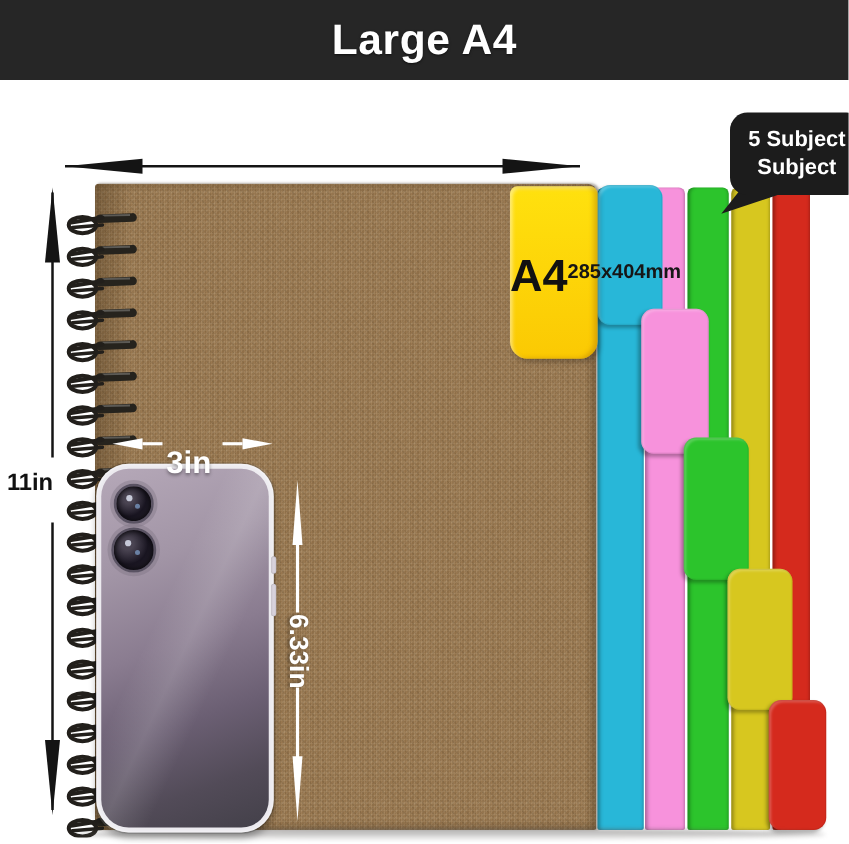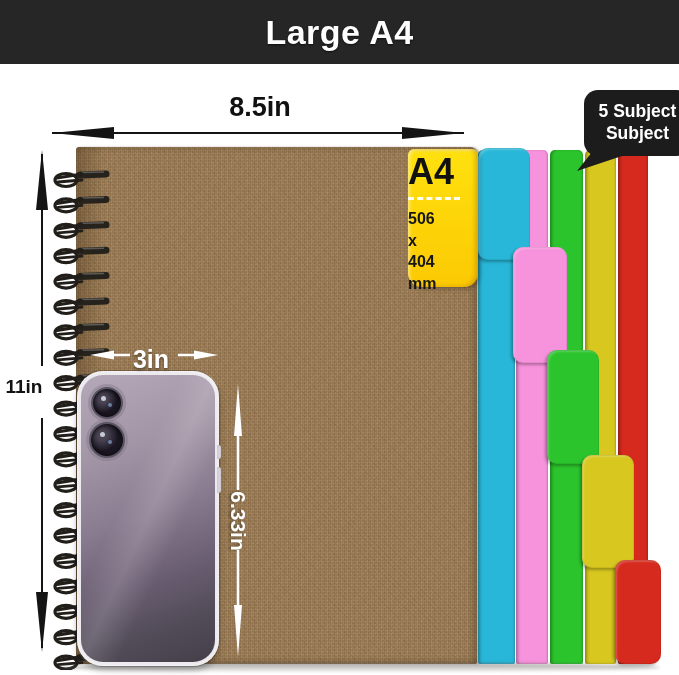--- a/index.html
+++ b/index.html
@@ -39,42 +39,42 @@
                    inset 2px 2px 2px rgba(255,255,255,.22);}
   #dividers{position:absolute;left:0;top:0;width:679px;height:675px;z-index:14;pointer-events:none;}
 
   
   .ground-shadow{position:absolute;left:60px;top:663px;width:600px;height:9px;z-index:16;
       background:linear-gradient(180deg, rgba(95,92,90,.55), rgba(130,128,126,.10));
       border-radius:50%/60%;filter:blur(1.5px);}
 
   
   .size-label{position:absolute;left:408px;top:149px;width:70px;height:138px;z-index:20;
-      border-radius:6px 6px 14px 14px;display:flex;flex-direction:column;
+      border-radius:6px 6px 14px 14px;display:flex;flex-direction:row;align-items:center;
       background:linear-gradient(180deg,#ffe10e,#fbc903);
       box-shadow:inset -3px 0 4px rgba(150,90,0,.35), inset 2px 2px 3px rgba(255,255,255,.45),
                  2px 2px 4px rgba(0,0,0,.25);}
   .size-label .big{font-size:36px;font-weight:bold;color:#111;margin-top:5px;line-height:1;}
   .size-label .dash{width:52px;border-top:3px dashed rgba(255,255,255,.95);margin:7px 0 8px;}
   .size-label .ln{font-size:16px;font-weight:bold;color:#161616;line-height:1.35;}
 
   
   .callout{position:absolute;left:584px;top:90px;width:107px;height:66px;z-index:30;
       border-radius:14px;display:flex;flex-direction:column;align-items:center;justify-content:center;}
   .callout .cl{color:#fff;font-weight:bold;font-size:17.5px;line-height:1.25;text-align:center;}
   .callout-tail{position:absolute;left:570px;top:140px;z-index:29;}
 
   
   .dim-text{position:absolute;color:#111;font-weight:bold;text-align:center;z-index:26;}
   .w-label{left:160px;top:92px;width:200px;font-size:27px;}
   .h-label{left:2px;top:376px;width:44px;font-size:19px;z-index:26;}
   .arrow-svg{position:absolute;z-index:25;}
   .white-note{position:absolute;color:#fff;font-weight:bold;text-align:center;z-index:45;
       text-shadow:0 2px 3px rgba(0,0,0,.40);}
-  .p-w-label{left:128px;top:345px;width:46px;font-size:25px;}
+  .p-w-label{left:128px;top:356px;width:46px;font-size:25px;}
   .p-h-label{left:198px;top:509px;width:80px;font-size:21px;transform:rotate(90deg);}
 
   
   .phone{position:absolute;left:77px;top:371px;width:142px;height:295px;z-index:40;
       border-radius:26px;background:#eceaef;
       box-shadow:0 0 0 1px rgba(0,0,0,.18), 0 4px 6px rgba(0,0,0,.30),
                  inset 0 0 3px rgba(255,255,255,.9);}
   .phone-back{position:absolute;left:4px;top:4px;right:4px;bottom:4px;border-radius:22px;
       background:linear-gradient(160deg,#b5a8b8 0%,#a295a6 26%,#8a7c90 48%,#6b5f73 68%,#524b58 85%,#434049 100%);
       overflow:hidden;}
@@ -97,21 +97,20 @@
 </style>
 </head>
 <body>
 
 <div class="stage">
 
   <div class="header" style="background: rgb(38, 38, 38);">
     <span class="title">Large A4</span>
   </div>
 
-  <div class="dim-text w-label">8.5in</div>
   <svg class="arrow-svg" style="left:40px;top:118px;" width="440" height="28" viewBox="0 0 440 28">
     <line x1="12" y1="15" x2="424" y2="15" stroke="#141414" stroke-width="2"></line>
     <polygon points="12,15 74,9 74,21" fill="#141414"></polygon>
     <polygon points="424,15 362,9 362,21" fill="#141414"></polygon>
   </svg>
 
   <div class="dim-text h-label">11in</div>
   <svg class="arrow-svg" style="left:20px;top:142px;" width="44" height="520" viewBox="0 0 44 520">
     <line x1="22" y1="12" x2="22" y2="224" stroke="#141414" stroke-width="2"></line>
     <line x1="22" y1="276" x2="22" y2="506" stroke="#141414" stroke-width="2"></line>
@@ -275,21 +274,21 @@
       <div class="dtab" style="left: 547px; top: 350px; width: 52px; height: 114px; background: rgb(44, 196, 44);"></div>
       <div class="dtab" style="left: 582px; top: 455px; width: 52px; height: 113px; background: rgb(215, 199, 31);"></div>
       <div class="dtab" style="left: 615px; top: 560px; width: 46px; height: 104px; background: rgb(213, 42, 29);"></div>
     </div>
 
   <div class="ground-shadow"></div>
 
   <div class="size-label">
     <div class="big">A4</div>
     <div class="dash"></div>
-    <div class="ln">506</div>
+    <div class="ln">285</div>
     <div class="ln">x</div>
     <div class="ln">404</div>
     <div class="ln">mm</div>
   </div>
 
   <svg class="callout-tail" width="80" height="40" viewBox="0 0 80 40">
     <polygon points="26,7 64,12 7,31" fill="#1c1c1c"></polygon>
   </svg>
   <div class="callout" style="background: rgb(28, 28, 28);">
     <div class="cl">5 Subject</div>

